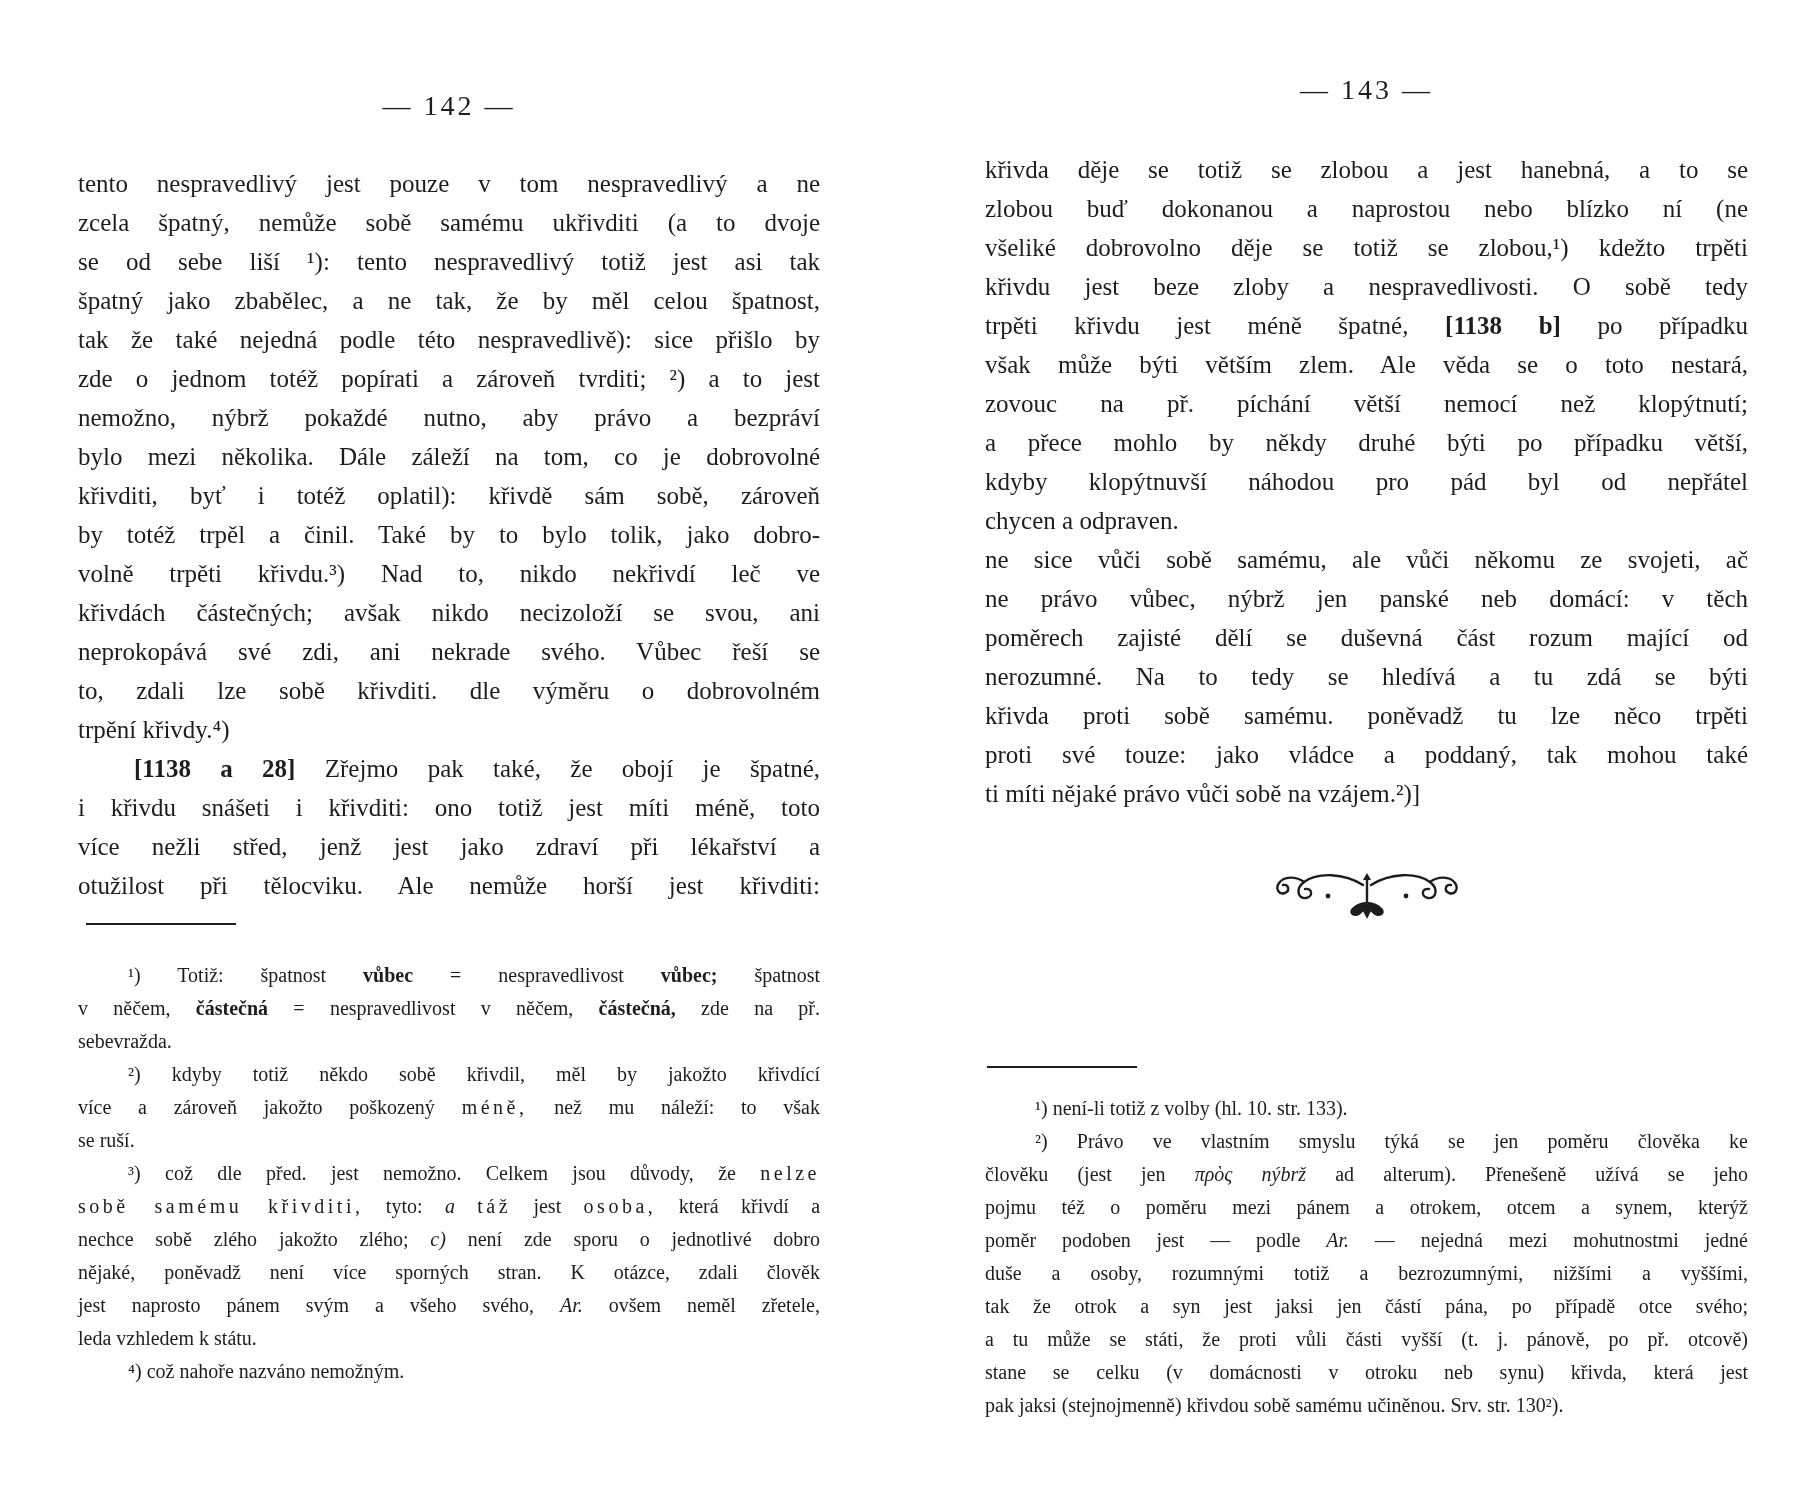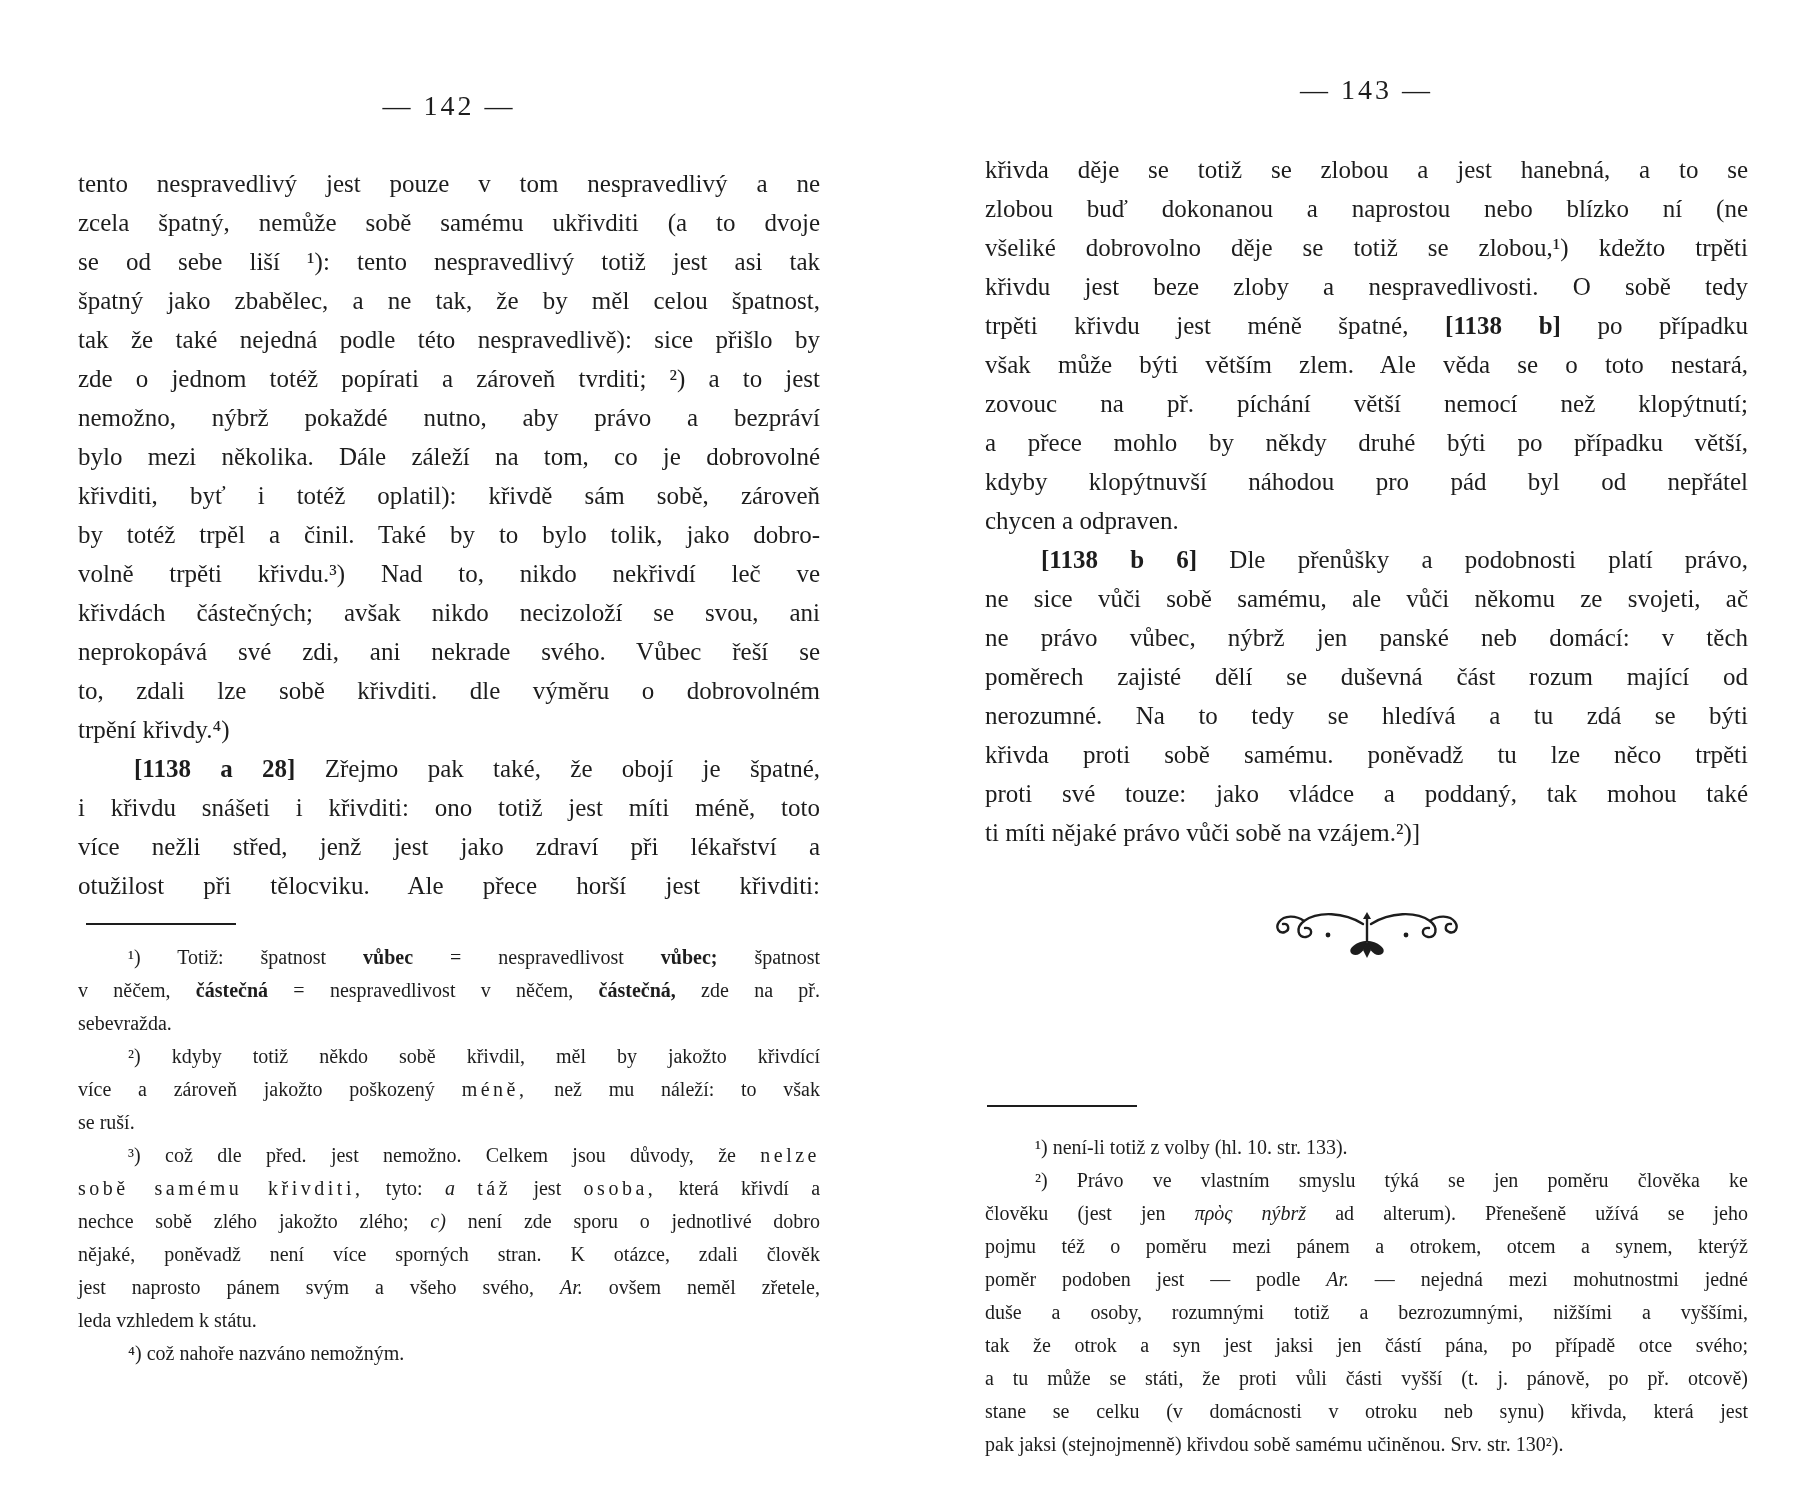--- a/index.html
+++ b/index.html
@@ -27,21 +27,21 @@
   .line.end{text-align-last:left;}
   .body-text .line.indent{text-indent:56px;}
   .b{font-weight:bold;}
   .i{font-style:italic;}
   .sp{letter-spacing:3.5px;}
   .fnrule{
     width:150px;border:0;border-top:2.5px solid #1d1d1d;
     margin:18px 0 0 8px;height:0;
   }
   .page-right .fnrule{margin:145px 0 0 2px;}
-  .footnotes{margin-top:16px;}
+  .footnotes{margin-top:34px;}
   .page-right .footnotes{margin-top:24px;}
   .footnotes .line{font-size:20px;line-height:33px;}
   .footnotes .line.indent{text-indent:50px;}
   .ornament{
     margin:56px auto 0;width:210px;height:52px;text-align:center;
   }
   .ornament svg{display:block;margin:0 auto;}
 </style>
 </head>
 <body>
@@ -62,21 +62,21 @@
         <div class="line"><span>křivditi, byť i totéž oplatil): křivdě sám sobě, zároveň</span></div>
         <div class="line"><span>by totéž trpěl a činil. Také by to bylo tolik, jako dobro-</span></div>
         <div class="line"><span>volně trpěti křivdu.³) Nad to, nikdo nekřivdí leč ve</span></div>
         <div class="line"><span>křivdách částečných; avšak nikdo necizoloží se svou, ani</span></div>
         <div class="line"><span>neprokopává své zdi, ani nekrade svého. Vůbec řeší se</span></div>
         <div class="line"><span>to, zdali lze sobě křivditi. dle výměru o dobrovolném</span></div>
         <div class="line end"><span>trpění křivdy.⁴)</span></div>
         <div class="line indent"><span class="b">[1138 a 28]</span><span> Zřejmo pak také, že obojí je špatné,</span></div>
         <div class="line"><span>i křivdu snášeti i křivditi: ono totiž jest míti méně, toto</span></div>
         <div class="line"><span>více nežli střed, jenž jest jako zdraví při lékařství a</span></div>
-        <div class="line"><span>otužilost při tělocviku. Ale přece horší jest křivditi:</span></div>
+        <div class="line"><span>otužilost při tělocviku. Ale nemůže horší jest křivditi:</span></div>
       </div>
     <hr class="fnrule">
     <div class="footnotes">
         <div class="line indent"><span>¹) Totiž: špatnost </span><span class="b">vůbec</span><span> = nespravedlivost </span><span class="b">vůbec;</span><span> špatnost</span></div>
         <div class="line"><span>v něčem, </span><span class="b">částečná</span><span> = nespravedlivost v něčem, </span><span class="b">částečná,</span><span> zde na př.</span></div>
         <div class="line end"><span>sebevražda.</span></div>
         <div class="line indent"><span>²) kdyby totiž někdo sobě křivdil, měl by jakožto křivdící</span></div>
         <div class="line"><span>více a zároveň jakožto poškozený </span><span class="sp">méně,</span><span> než mu náleží: to však</span></div>
         <div class="line end"><span>se ruší.</span></div>
         <div class="line indent"><span>³) což dle před. jest nemožno. Celkem jsou důvody, že </span><span class="sp">nelze</span></div>
@@ -95,21 +95,20 @@
         <div class="line"><span>křivda děje se totiž se zlobou a jest hanebná, a to se</span></div>
         <div class="line"><span>zlobou buď dokonanou a naprostou nebo blízko ní (ne</span></div>
         <div class="line"><span>všeliké dobrovolno děje se totiž se zlobou,¹) kdežto trpěti</span></div>
         <div class="line"><span>křivdu jest beze zloby a nespravedlivosti. O sobě tedy</span></div>
         <div class="line"><span>trpěti křivdu jest méně špatné, </span><span class="b">[1138 b]</span><span> po případku</span></div>
         <div class="line"><span>však může býti větším zlem. Ale věda se o toto nestará,</span></div>
         <div class="line"><span>zovouc na př. píchání větší nemocí než klopýtnutí;</span></div>
         <div class="line"><span>a přece mohlo by někdy druhé býti po případku větší,</span></div>
         <div class="line"><span>kdyby klopýtnuvší náhodou pro pád byl od nepřátel</span></div>
         <div class="line end"><span>chycen a odpraven.</span></div>
-        <div class="line indent"><span class="b">[1138 b 6]</span><span> Dle přenůšky a podobnosti platí právo,</span></div>
         <div class="line"><span>ne sice vůči sobě samému, ale vůči někomu ze svojeti, ač</span></div>
         <div class="line"><span>ne právo vůbec, nýbrž jen panské neb domácí: v těch</span></div>
         <div class="line"><span>poměrech zajisté dělí se duševná část rozum mající od</span></div>
         <div class="line"><span>nerozumné. Na to tedy se hledívá a tu zdá se býti</span></div>
         <div class="line"><span>křivda proti sobě samému. poněvadž tu lze něco trpěti</span></div>
         <div class="line"><span>proti své touze: jako vládce a poddaný, tak mohou také</span></div>
         <div class="line end"><span>ti míti nějaké právo vůči sobě na vzájem.²)]</span></div>
       </div>
     <div class="ornament">
       <svg width="210" height="52" viewBox="0 0 210 52" fill="none" xmlns="http://www.w3.org/2000/svg">

